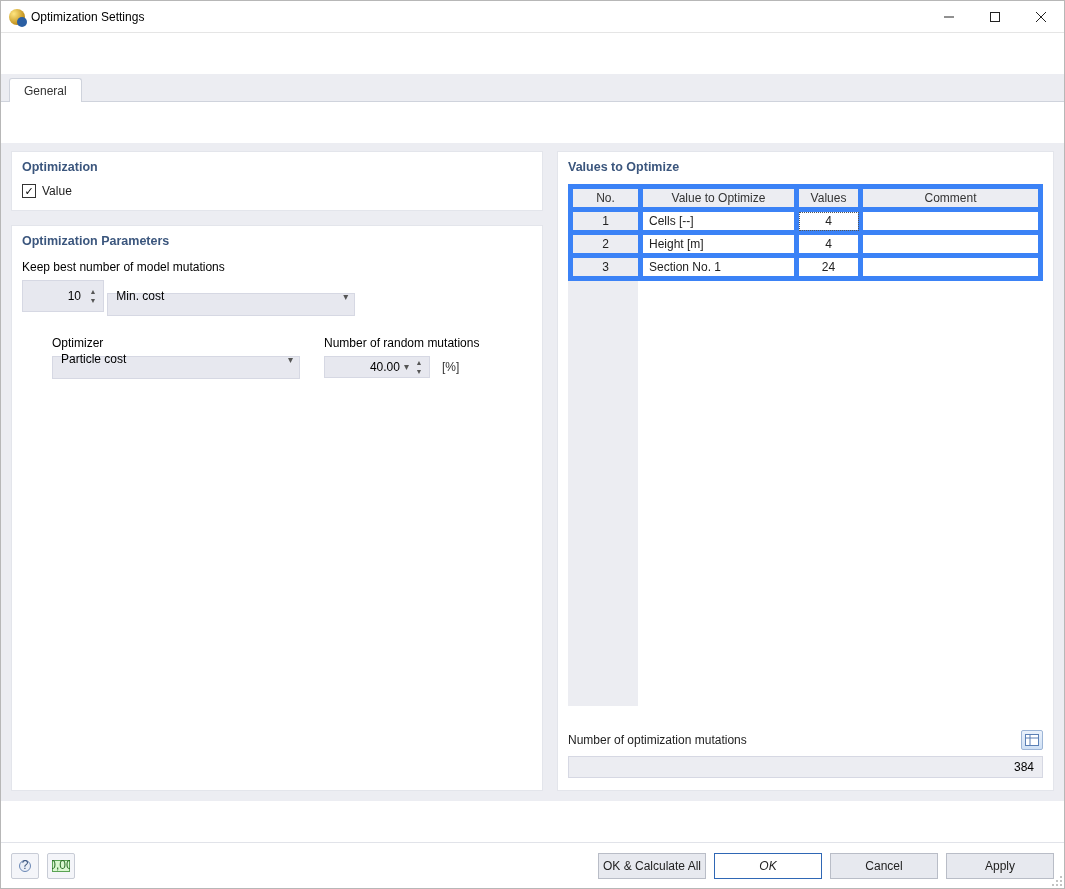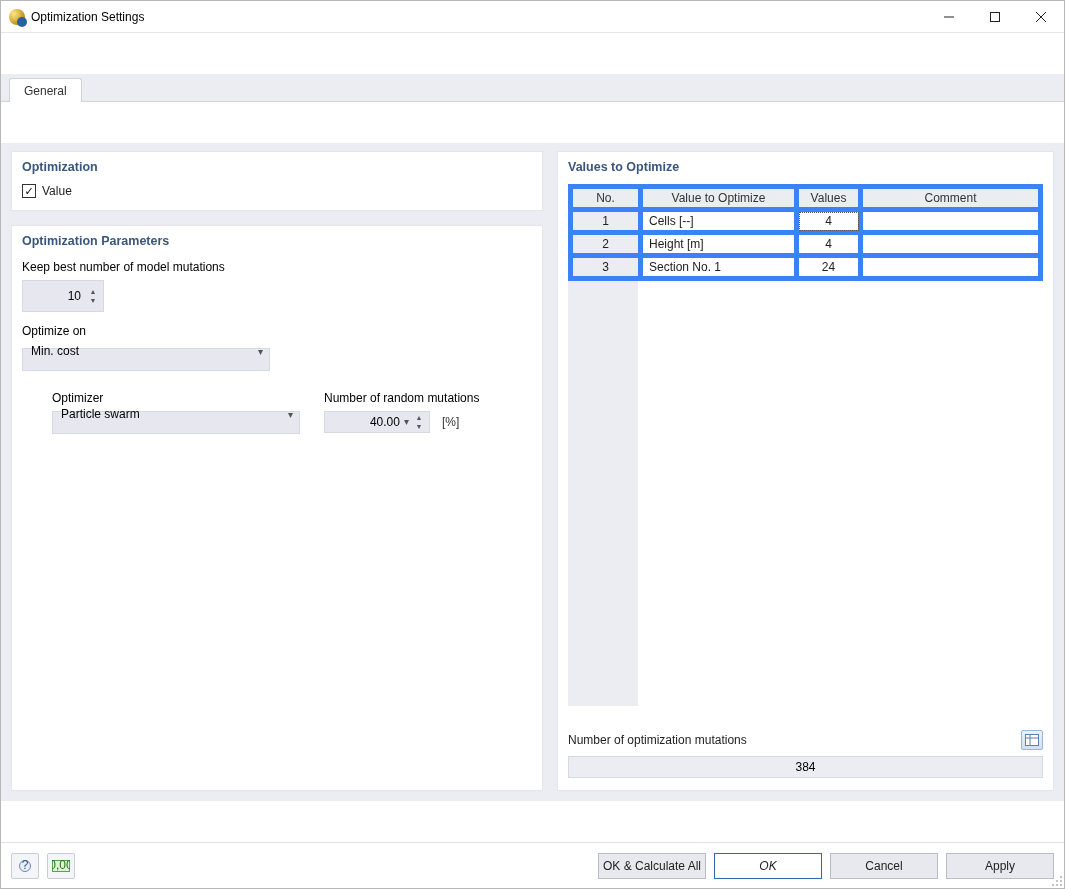--- a/index.html
+++ b/index.html
@@ -137,21 +137,21 @@
   .table td.states.sel { outline:1px dotted #555; outline-offset:-3px;}
   .table-scroll{ flex:1; background:#fff; overflow:hidden; border-top:none;}
   .table-filler{ width:70px; background:#ecedf2;}
   .table-filler-wrap{display:flex; height:100%;}
   .table-filler-rest{flex:1;}
 
   .opt-count-row{ display:flex; align-items:center; justify-content:space-between; margin-top:24px;text-align:right;}
   .opt-count-label{ color:#222; }
   .opt-count-val{
     display:inline-block; min-width:86px; background:#ecedf2; border:1px solid #d6d8e3;
-    text-align:center; padding:3px 8px;
+    text-align:right; padding:3px 8px;
     margin-top: 6px;
   }
   .right-icon{
     width:22px; height:20px; border:1px solid #9db5d6; background:linear-gradient(#eaf1fb,#cfe0f5);
     display:inline-flex; align-items:center; justify-content:center;
     border-radius:2px;
   }
 
   .footer {
     height: 46px; border-top: 1px solid #e1e3e9;
@@ -226,31 +226,30 @@
 
         <div class="field-label">Keep best number of model mutations</div>
         <div class="spinner">
           <span class="val">10</span>
           <span class="arrows">
             <span class="arrow-btn">▲</span>
             <span class="arrow-btn">▼</span>
           </span>
         </div>
 
-        <div class="field-label">Optimize on</div>
         <div class="combo">
           <span>Min. cost</span>
           <span class="chev">▾</span>
         </div>
 
         <div class="param-row">
           <div class="param-col">
             <div class="field-label">Optimizer</div>
             <div class="combo">
-              <span>Particle swarm</span>
+              <span>Particle cost</span>
               <span class="chev">▾</span>
             </div>
           </div>
           <div class="param-col">
             <div class="field-label">Number of random mutations</div>
             <div class="row">
               <div class="spinner2">
                 <span class="val">40.00</span>
                 <span class="chev">▾</span>
                 <span class="arrows">

